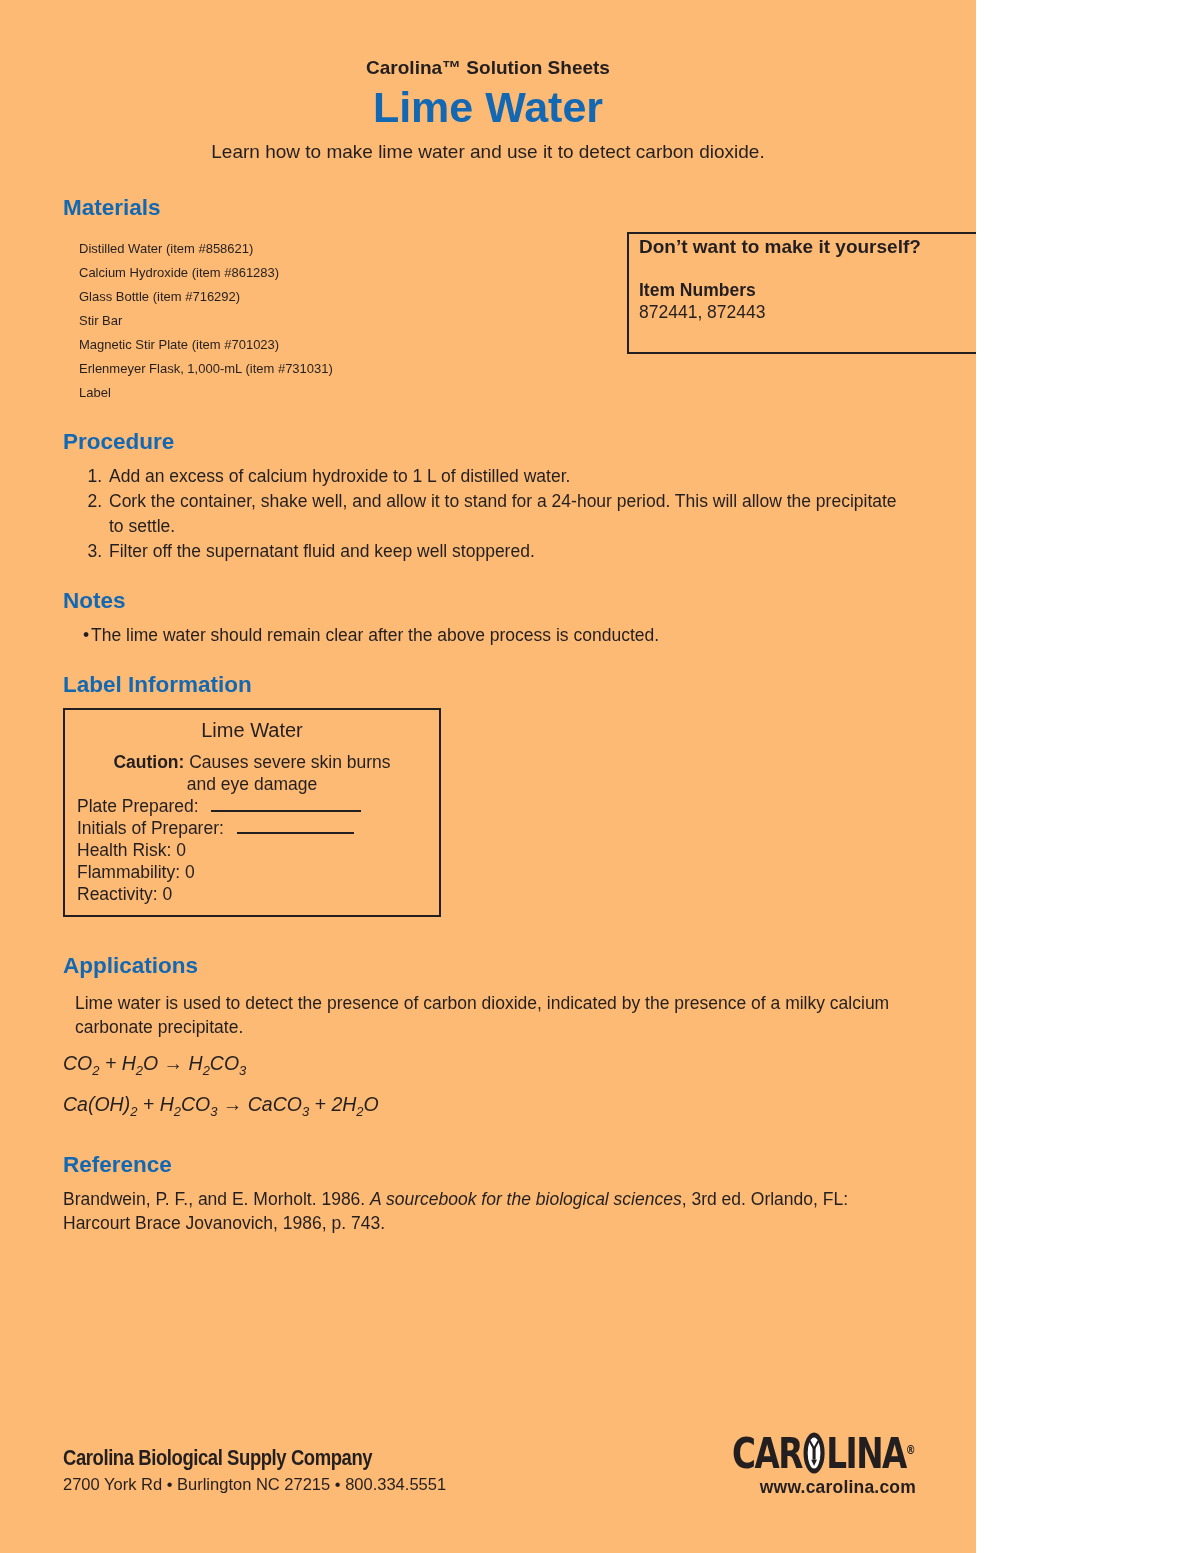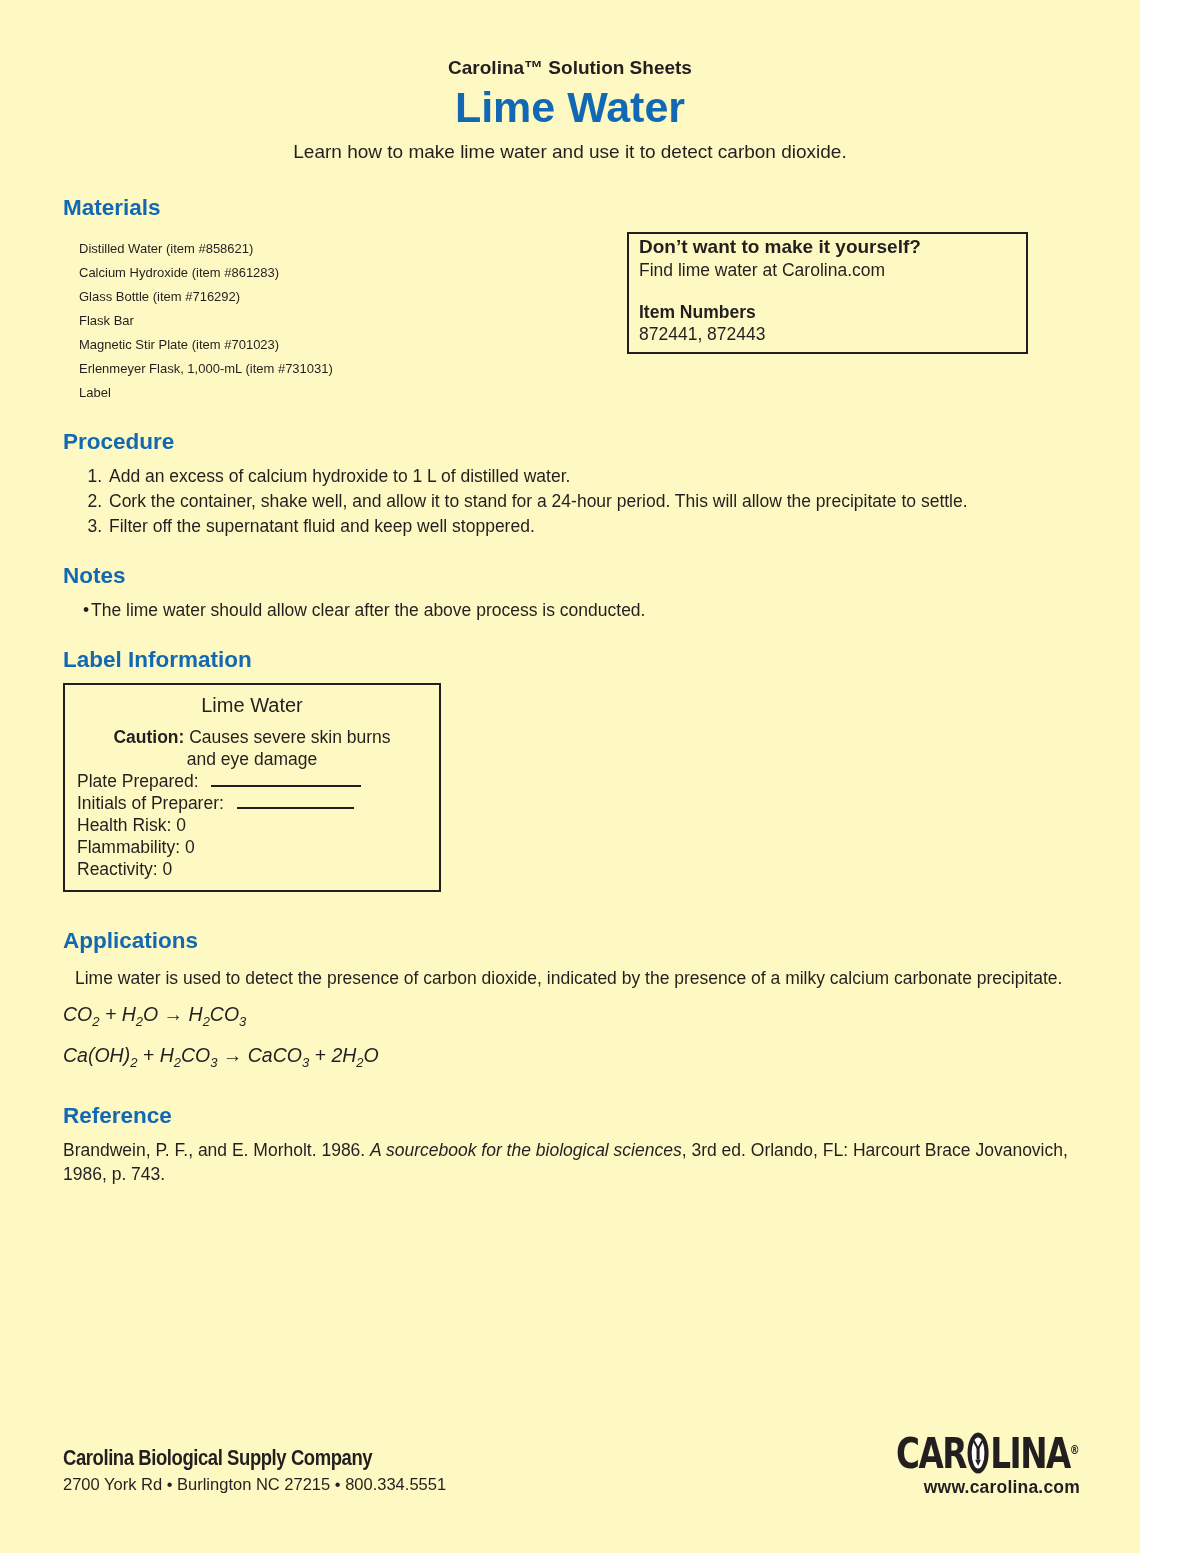--- a/index.html
+++ b/index.html
@@ -3,23 +3,23 @@
 <meta charset="utf-8">
 <style>
   :root{
     --blue:#1268B3;
     --ink:#231F20;
   }
   *{box-sizing:border-box;}
   html,body{margin:0;padding:0;background:#ffffff;}
   .page{
     position:relative;
-    width:1140px;
+    width:976px;
     height:1553px;
-    background:#fef9c3;
+    background:#fdba74;
     font-family:"Liberation Sans", sans-serif;
     color:var(--ink);
     overflow:hidden;
   }
   .content{padding:0 63px;}
 
   
   .doc-header{text-align:center;padding-top:57px;}
   .eyebrow{font-size:19px;font-weight:bold;line-height:22px;}
   .doc-title{font-size:43px;font-weight:bold;color:var(--blue);margin:5px 0 11px;line-height:46px;}
@@ -151,50 +151,49 @@
     <h1 class="doc-title">Lime Water</h1>
     <p class="doc-subtitle">Learn how to make lime water and use it to detect carbon dioxide.</p>
   </div>
 
   <div class="content materials-sec">
     <h2 class="sec-heading">Materials</h2>
     <ul class="materials-list">
       <li>Distilled Water (item #858621)</li>
       <li>Calcium Hydroxide (item #861283)</li>
       <li>Glass Bottle (item #716292)</li>
-      <li>Flask Bar</li>
+      <li>Stir Bar</li>
       <li>Magnetic Stir Plate (item #701023)</li>
       <li>Erlenmeyer Flask, 1,000-mL (item #731031)</li>
       <li>Label</li>
     </ul>
   </div>
 
   <div class="order-box">
     <div class="order-box-title">Don’t want to make it yourself?</div>
-    <div class="order-box-sub">Find lime water at Carolina.com</div>
     <div class="order-box-gap"></div>
     <div class="order-box-itemlabel">Item Numbers</div>
     <div class="order-box-itemnums">872441, 872443</div>
   </div>
 
   <div class="content procedure-sec">
     <h2 class="sec-heading">Procedure</h2>
     <ol class="procedure-list">
       <li>Add an excess of calcium hydroxide to 1 L of distilled water.</li>
       <li>Cork the container, shake well, and allow it to stand for a 24-hour period. This will allow the precipitate to settle.</li>
       <li>Filter off the supernatant fluid and keep well stoppered.</li>
     </ol>
   </div>
 
   <div class="content notes-sec">
     <h2 class="sec-heading">Notes</h2>
     <ul class="notes-list">
       <li>
         <span class="note-bullet">•</span>
-        <span>The lime water should allow clear after the above process is conducted.</span>
+        <span>The lime water should remain clear after the above process is conducted.</span>
       </li>
     </ul>
   </div>
 
   <div class="content labelinfo-sec">
     <h2 class="sec-heading">Label Information</h2>
     <div class="label-box">
       <div class="label-box-title">Lime Water</div>
       <div class="label-caution">
         <span class="caution-word">Caution:</span>

